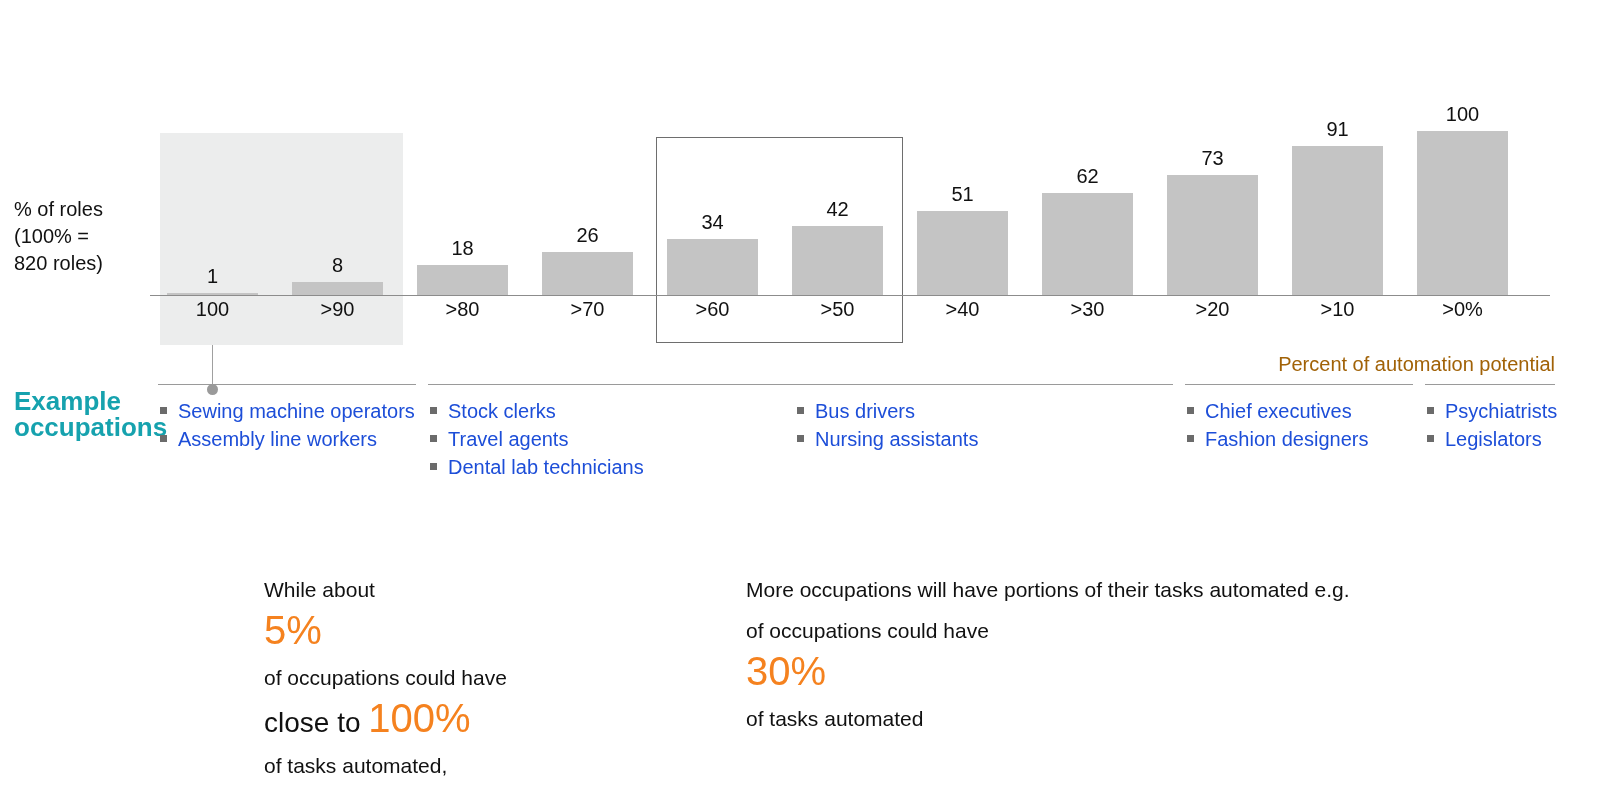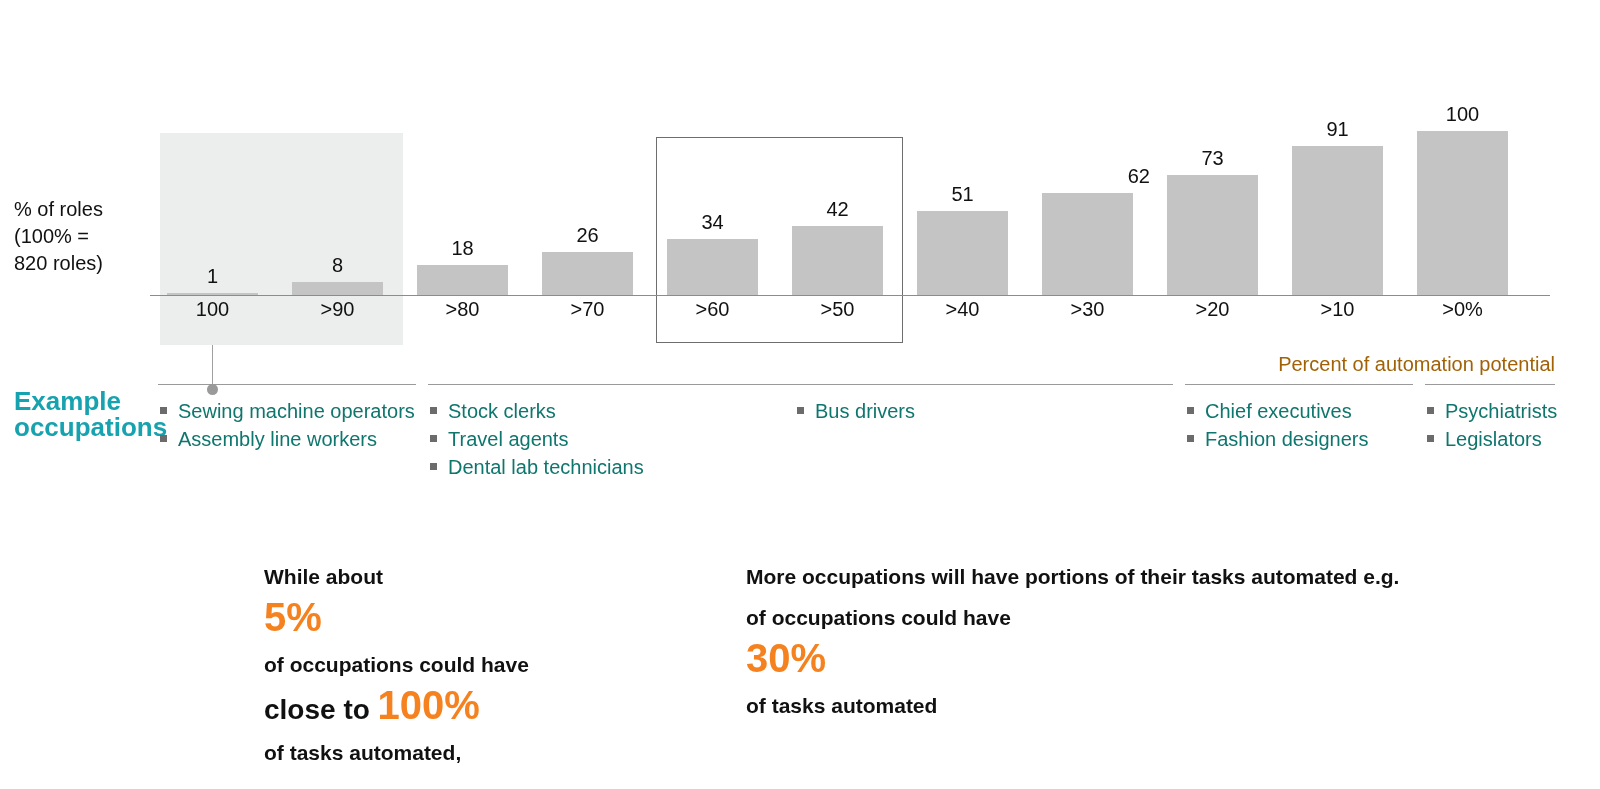--- a/index.html
+++ b/index.html
@@ -138,21 +138,21 @@
   .occ-list {
     margin: 0;
     padding: 12px 0 0 0;
     list-style: none;
   }
   .occ-list li {
     position: relative;
     padding-left: 20px;
     font-size: 20px;
     line-height: 28px;
-    color: #0f766e;
+    color: #1d4ed8;
   }
   .occ-bullet {
     position: absolute;
     left: 2px;
     top: 10px;
     width: 7px;
     height: 7px;
     background: #6b6b6b;
   }
 
@@ -178,22 +178,21 @@
   
   #callouts {
     position: absolute;
     left: 0;
     top: 556px;
     width: 1600px;
     height: 233px;
   }
   .callout {
     position: absolute;
-    top: 0;
-    font-weight: bold;
+    top: 13px;
   }
   .callout p {
     margin: 0;
     font-size: 21px;
     line-height: 41px;
     color: #111;
   }
   .big-num {
     color: #f5821f;
     font-size: 40px;
@@ -246,21 +245,21 @@
         <div class="bar-value" style="top: 118px;">42</div>
         <div class="bar-tick">&gt;50</div>
       </div>
       <div class="bar-slot" style="left: 900px;">
         <div class="bar-rect" style="height: 84px; bottom: 50px;"></div>
         <div class="bar-value" style="top: 103px;">51</div>
         <div class="bar-tick">&gt;40</div>
       </div>
       <div class="bar-slot" style="left: 1025px;">
         <div class="bar-rect" style="height: 102px; bottom: 50px;"></div>
-        <div class="bar-value" style="top: 85px; text-align: right;">62</div>
+        <div class="bar-value" style="top: 85px;">62</div>
         <div class="bar-tick">&gt;30</div>
       </div>
       <div class="bar-slot" style="left: 1150px;">
         <div class="bar-rect" style="height: 120px; bottom: 50px;"></div>
         <div class="bar-value" style="top: 67px;">73</div>
         <div class="bar-tick">&gt;20</div>
       </div>
       <div class="bar-slot" style="left: 1275px;">
         <div class="bar-rect" style="height: 149px; bottom: 50px;"></div>
         <div class="bar-value" style="top: 38px;">91</div>
@@ -299,20 +298,21 @@
         <ul class="occ-list">
           <li><span class="occ-bullet"></span><span>Stock clerks</span></li>
           <li><span class="occ-bullet"></span><span>Travel agents</span></li>
           <li><span class="occ-bullet"></span><span>Dental lab technicians</span></li>
         </ul>
       </div>
       <div class="occ-group" style="left: 795px; width: 378px;">
         <div class="occ-rule"></div>
         <ul class="occ-list">
           <li><span class="occ-bullet"></span><span>Bus drivers</span></li>
+          <li><span class="occ-bullet"></span><span>Nursing assistants</span></li>
         </ul>
       </div>
       <div class="occ-group" style="left: 1185px; width: 228px;">
         <div class="occ-rule"></div>
         <ul class="occ-list">
           <li><span class="occ-bullet"></span><span>Chief executives</span></li>
           <li><span class="occ-bullet"></span><span>Fashion designers</span></li>
         </ul>
       </div>
       <div class="occ-group" style="left: 1425px; width: 130px;">

